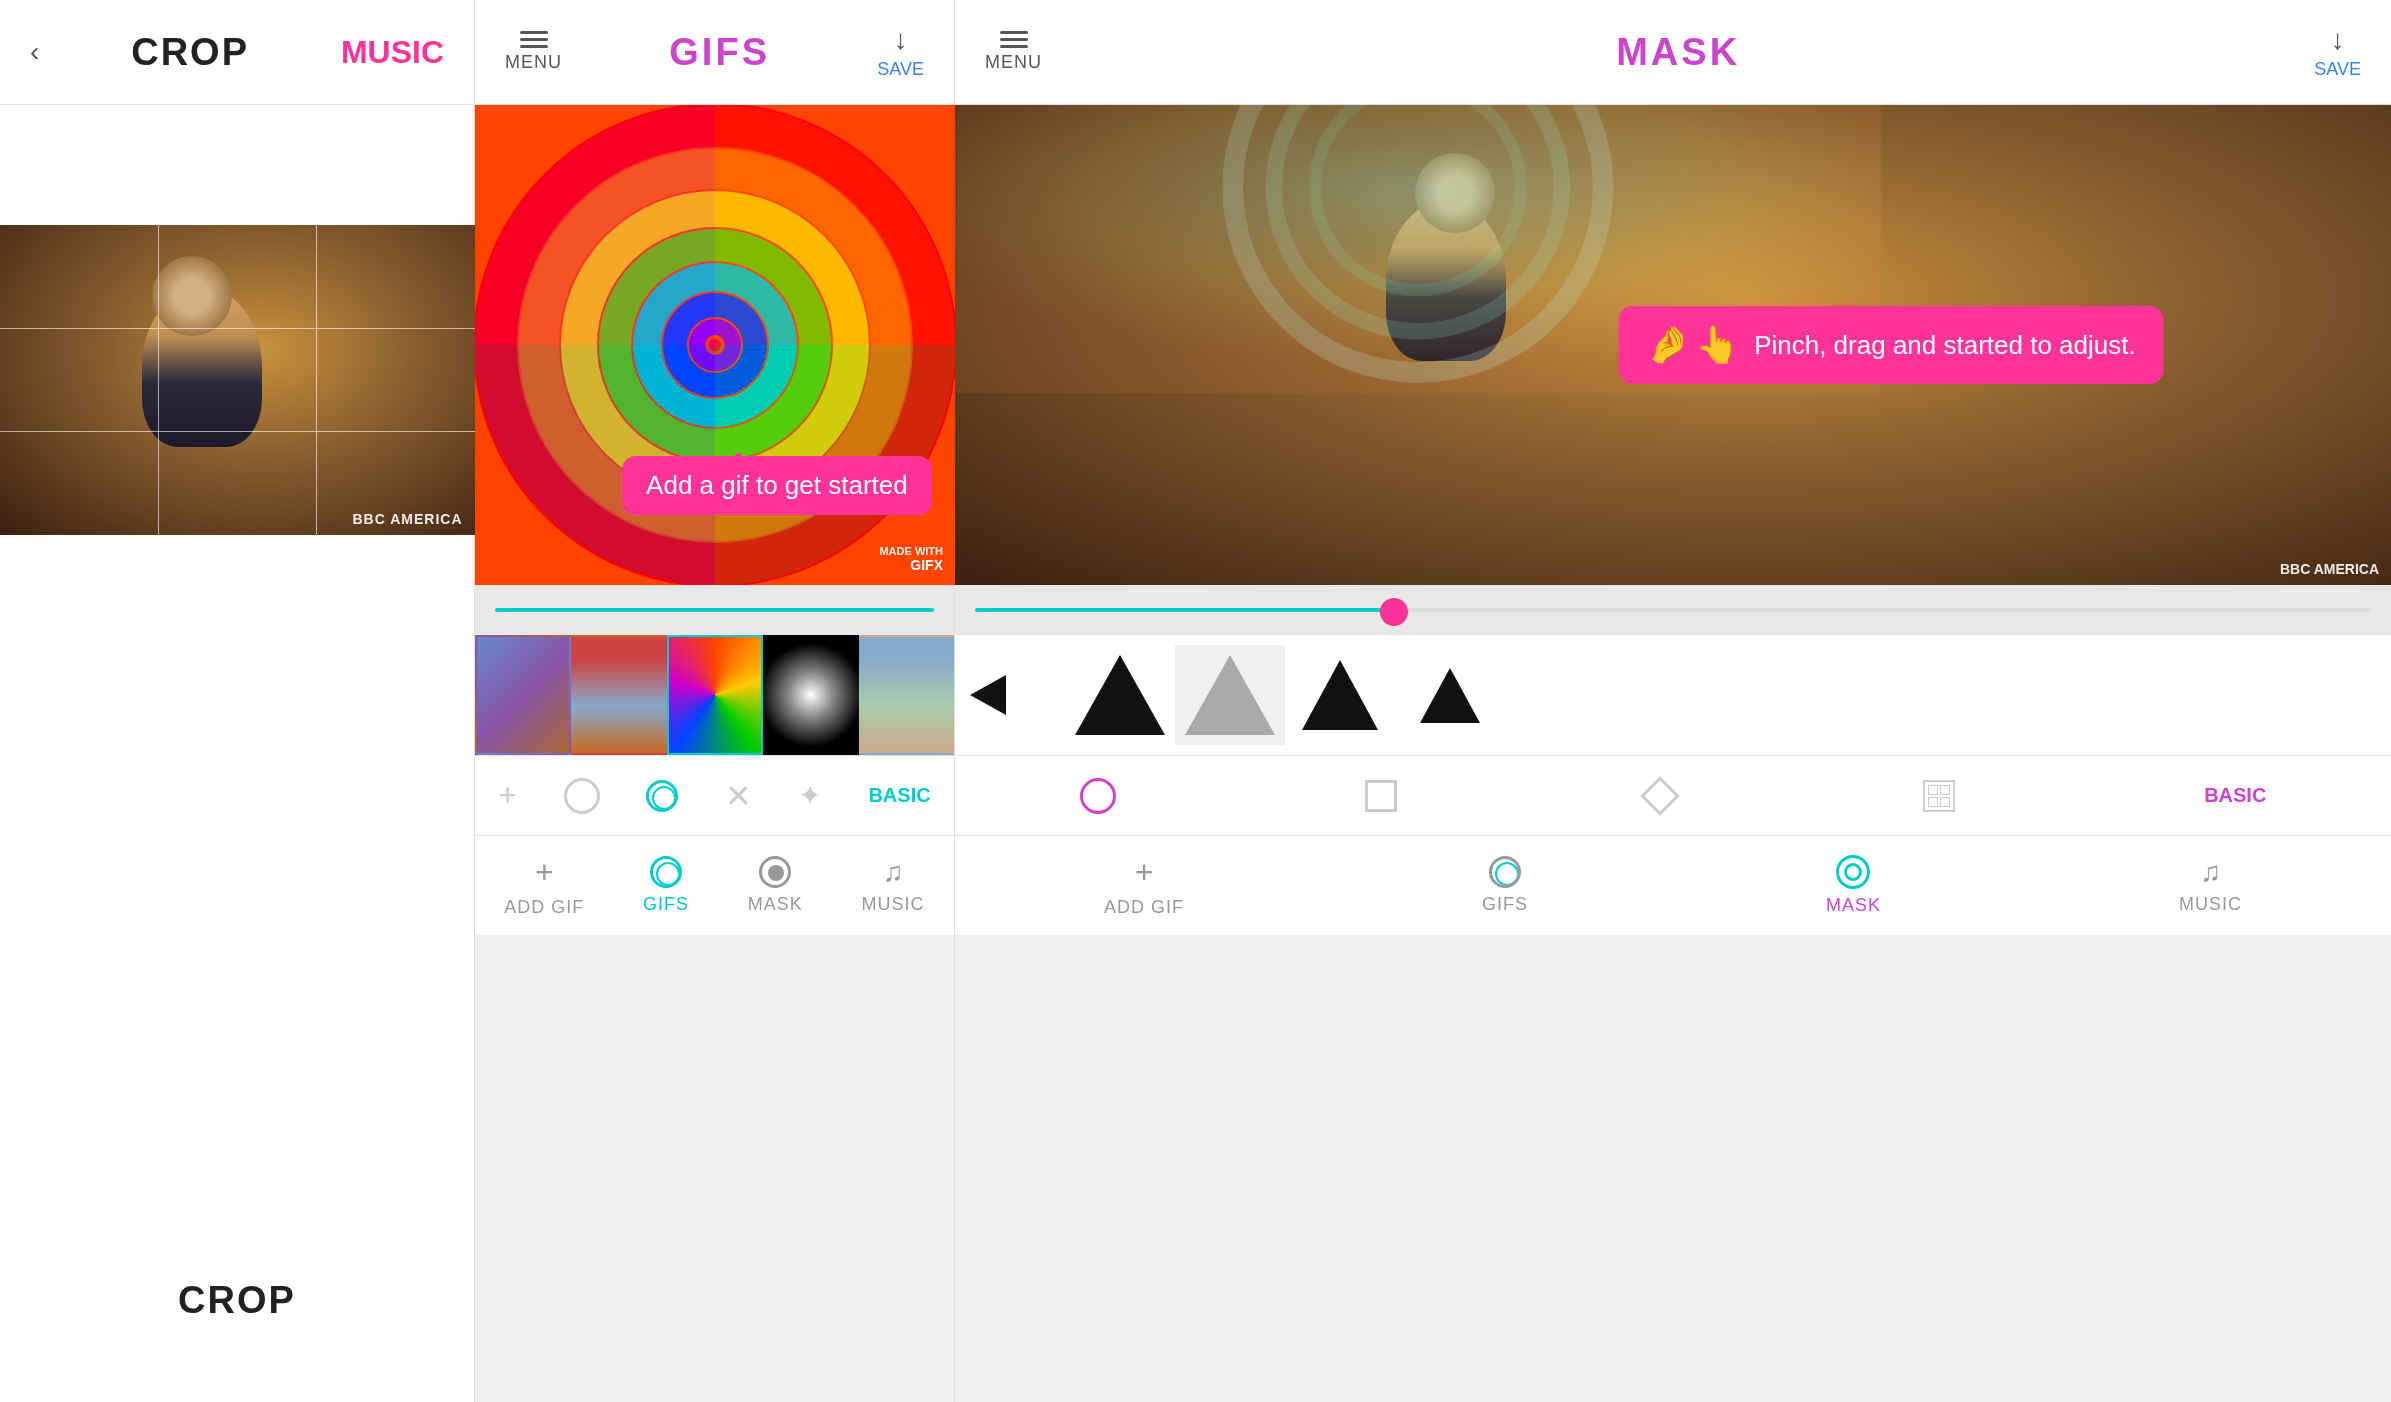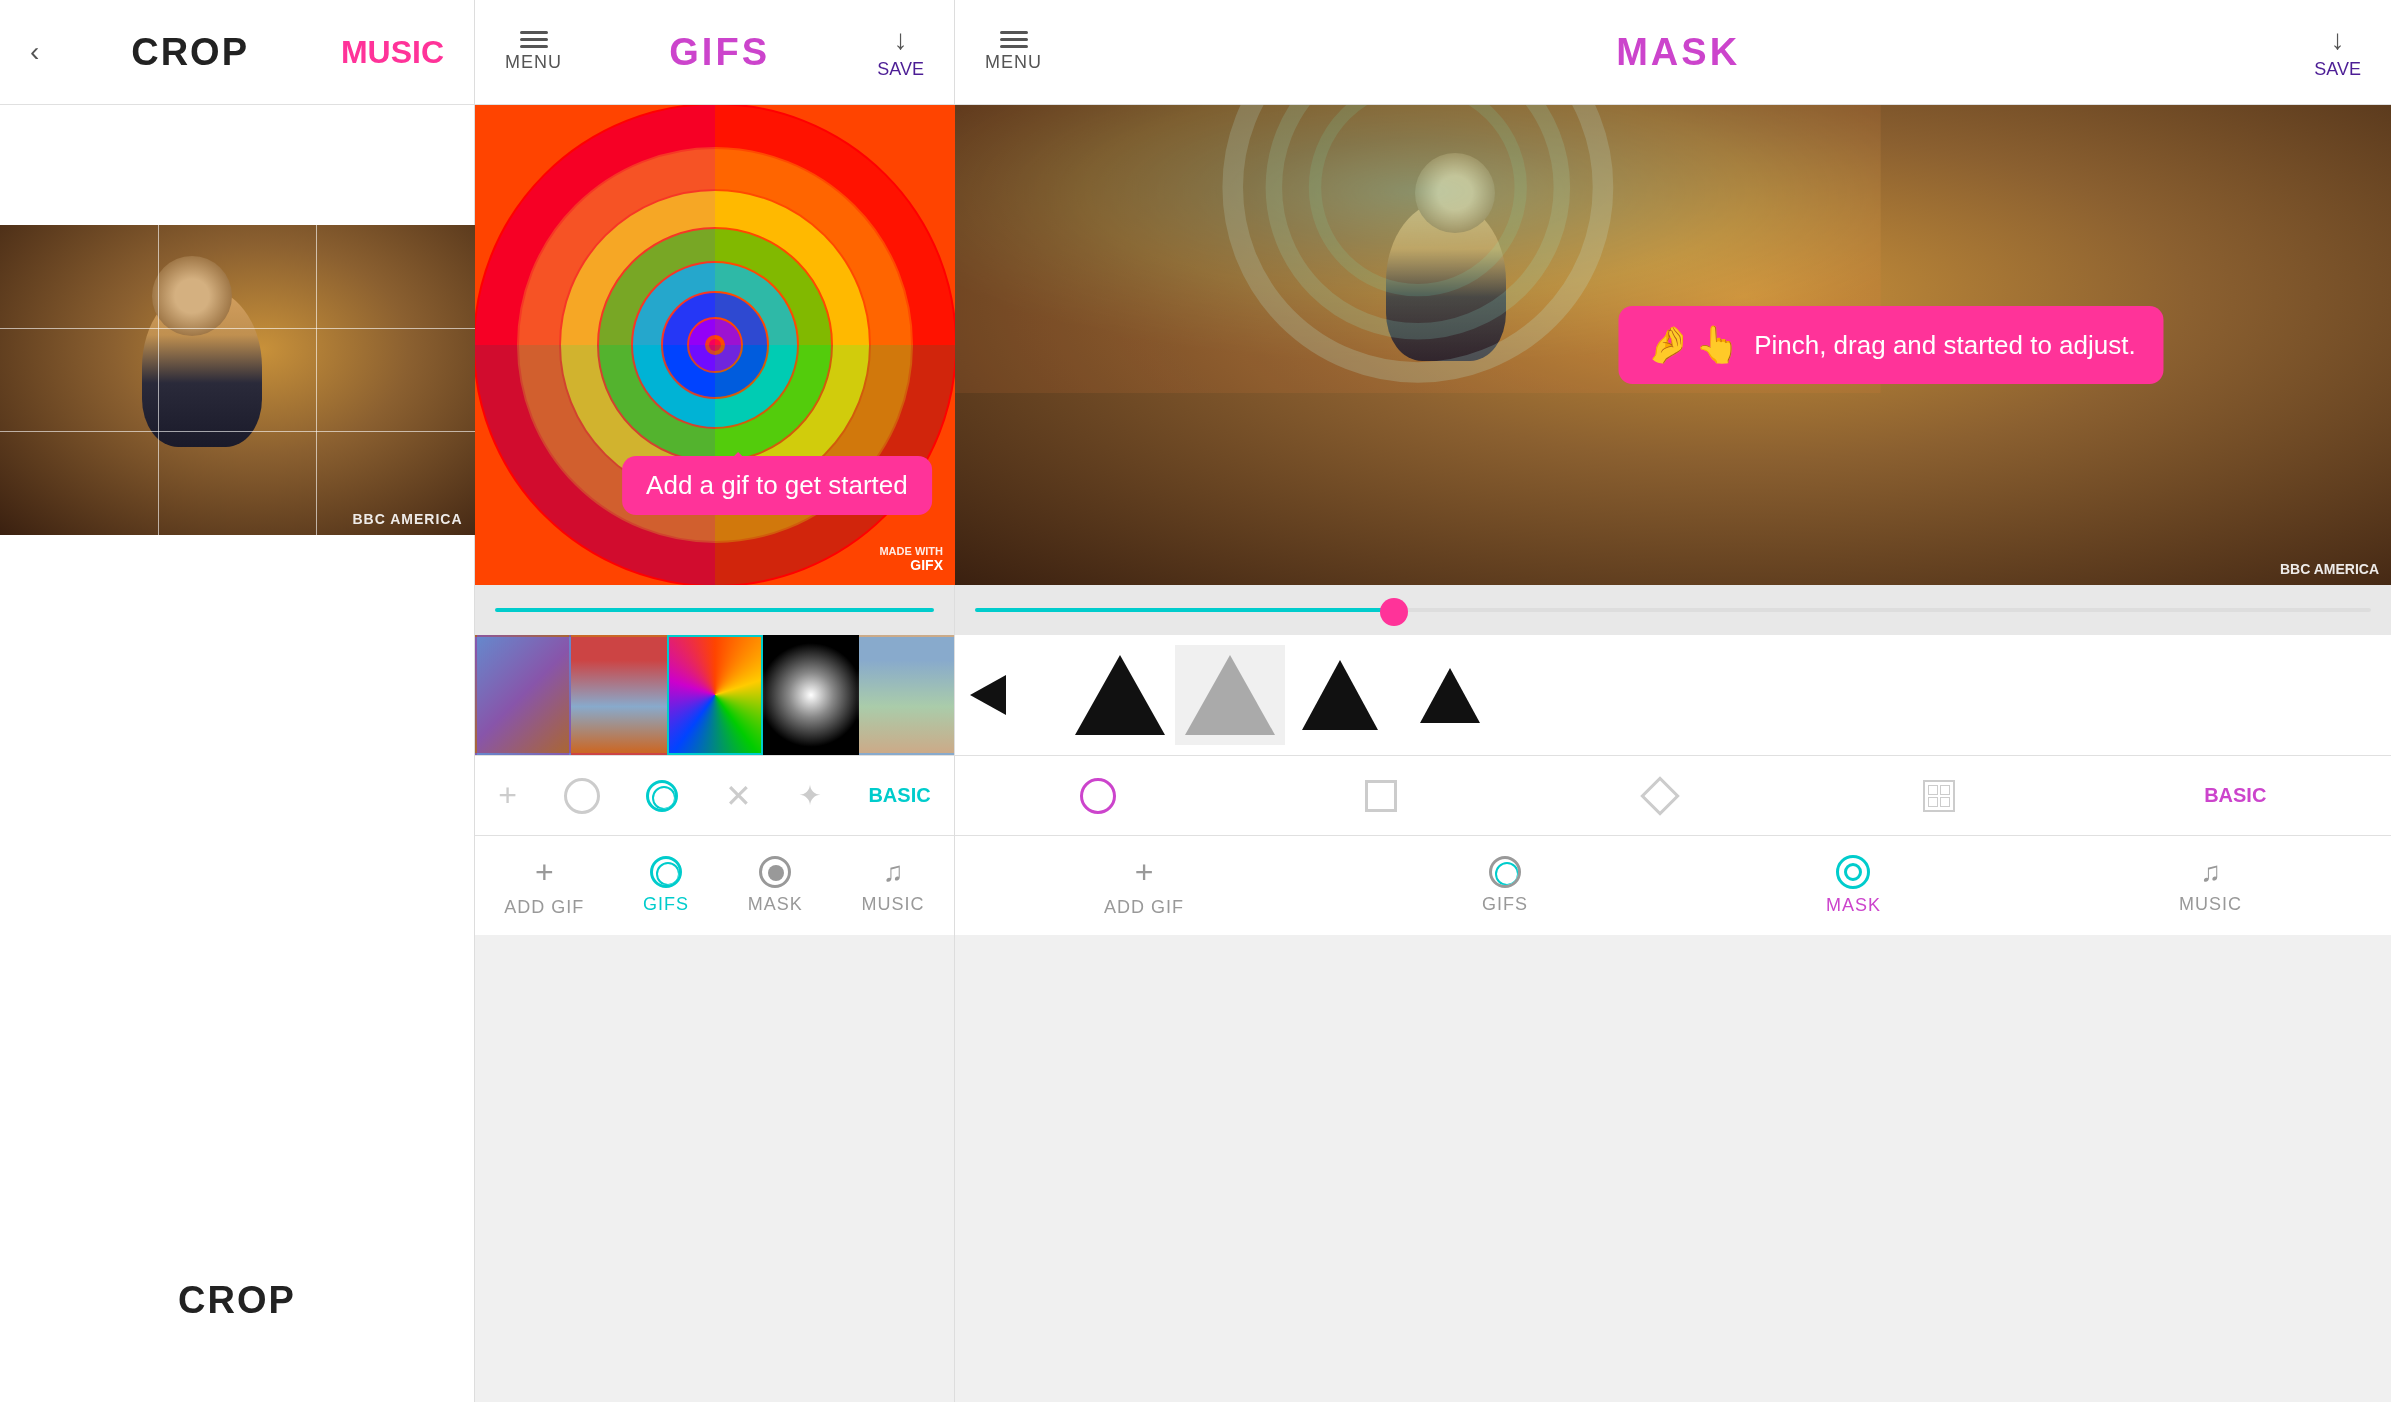--- a/index.html
+++ b/index.html
@@ -184,21 +184,21 @@
       align-items: center;
       gap: 3px;
       cursor: pointer;
     }
     .save-arrow {
       font-size: 28px;
       color: #555;
     }
     .save-label {
       font-size: 18px;
-      color: #4c1d95;
+      color: #3b82f6;
     }
     .gif-main-display {
       width: 480px;
       height: 480px;
       position: relative;
       overflow: hidden;
       flex-shrink: 0;
     }
     .swirl-bg {
       width: 100%;

